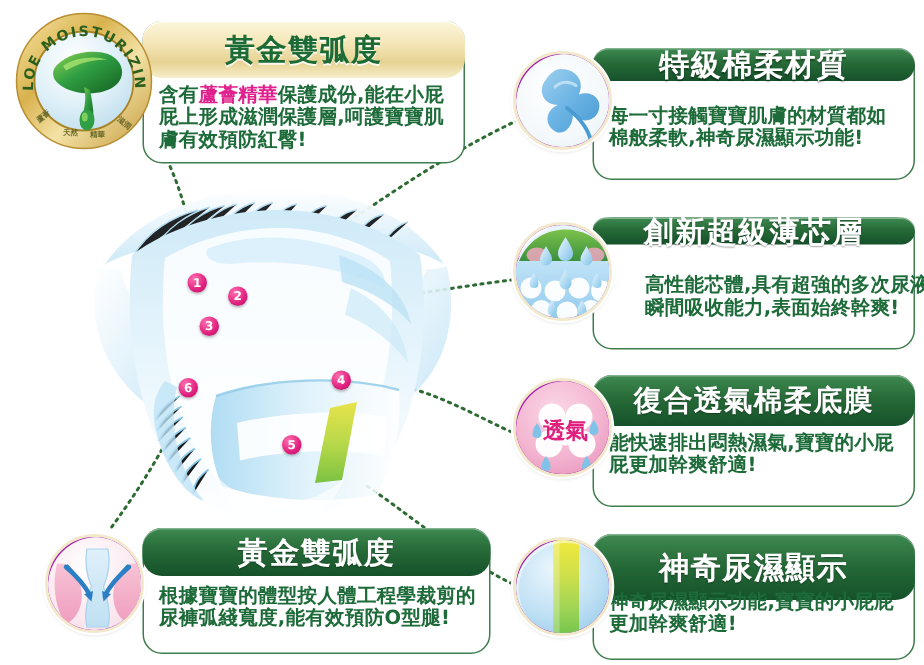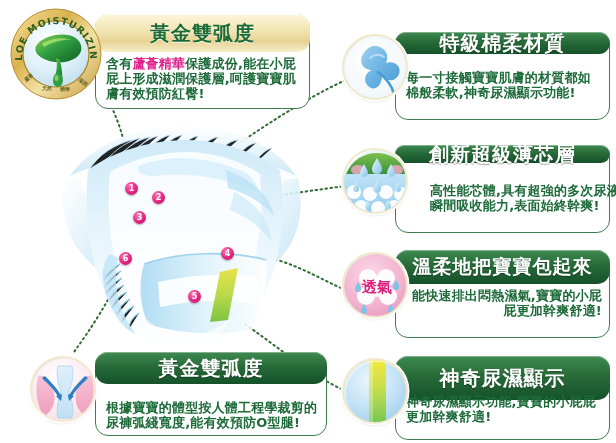--- a/index.html
+++ b/index.html
@@ -49,21 +49,21 @@
   .panel-body{
     position:absolute;
     font-size:13px; line-height:15px; color:#1e6b3a;
     font-weight:bold; letter-spacing:.2px;
   }
   .panel-body .hl{ color:#e0208c; }
 
   
   .icon-circle{
     position:absolute; border-radius:50%;
-    background:#e5e5e5;
+    background:#a21caf;
     border:2.5px solid #f2e9cc;
     box-shadow:0 0 0 1.5px #ffffff, 0 1px 3px rgba(0,0,0,.18);
     overflow:hidden; z-index:6;
   }
 
   
   .aloe-badge{
     position:absolute; left:8px; top:6px; width:96px; height:96px; z-index:7;
   }
 
@@ -340,23 +340,23 @@
           <path d="M44,50 C 46,53 47,55 47,57 C 47,59 46,60 44,60
                    C 42,60 41,59 41,57 C 41,55 42,53 44,50 Z"></path>
         </g>
       </svg>
     </div>
   </div>
 
   <div class="panel">
     <div class="panel-box" style="left:395px; top:250px; width:215px; height:88px;"></div>
     <div class="panel-head" style="left:395px; top:250px; width:215px; height:34px;">
-      <span class="panel-title" style="font-size:19px;">溫柔地把寶寶包起來</span>
-    </div>
-    <div class="panel-body" style="left:406px; top:288px; width:196px;text-align:right;">能快速排出悶熱濕氣,寶寶的小屁屁更加幹爽舒適!</div>
+      <span class="panel-title" style="font-size:19px;">復合透氣棉柔底膜</span>
+    </div>
+    <div class="panel-body" style="left:406px; top:288px; width:196px;">能快速排出悶熱濕氣,寶寶的小屁屁更加幹爽舒適!</div>
     <div class="icon-circle" style="left:342px; top:252px; width:66px; height:66px;">
       <svg viewBox="0 0 66 66" width="66" height="66">
         <defs>
           <radialGradient id="pinkG" cx="0.4" cy="0.3" r="0.85">
             <stop offset="0" stop-color="#fbd7e6"></stop>
             <stop offset="0.55" stop-color="#f3b4d0"></stop>
             <stop offset="1" stop-color="#e58bb6"></stop>
           </radialGradient>
         </defs>
         <circle cx="33" cy="33" r="33" fill="url(#pinkG)"></circle>
@@ -380,21 +380,21 @@
         <text x="33" y="38" text-anchor="middle" font-size="15" font-weight="bold" fill="#e0207f" font-family="'DejaVu Sans',sans-serif">透氣</text>
       </svg>
     </div>
   </div>
 
   <div class="panel">
     <div class="panel-box" style="left:95px; top:352px; width:232px; height:84px;"></div>
     <div class="panel-head" style="left:95px; top:352px; width:232px; height:32px;">
       <span class="panel-title">黃金雙弧度</span>
     </div>
-    <div class="panel-body" style="left:106px; top:390px; width:214px;margin-top:10px;">根據寶寶的體型按人體工程學裁剪的尿褲弧綫寬度,能有效預防O型腿!</div>
+    <div class="panel-body" style="left:106px; top:390px; width:214px;">根據寶寶的體型按人體工程學裁剪的尿褲弧綫寬度,能有效預防O型腿!</div>
     <div class="icon-circle" style="left:30px; top:356px; width:66px; height:66px;">
       <svg viewBox="0 0 66 66" width="66" height="66">
         <defs>
           <radialGradient id="curveBg" cx="0.4" cy="0.3" r="0.85">
             <stop offset="0" stop-color="#ffffff"></stop>
             <stop offset="0.55" stop-color="#fbeaf1"></stop>
             <stop offset="1" stop-color="#f6d9e6"></stop>
           </radialGradient>
           <linearGradient id="legG" x1="0" y1="0" x2="0" y2="1">
             <stop offset="0" stop-color="#f7c3d6"></stop>

